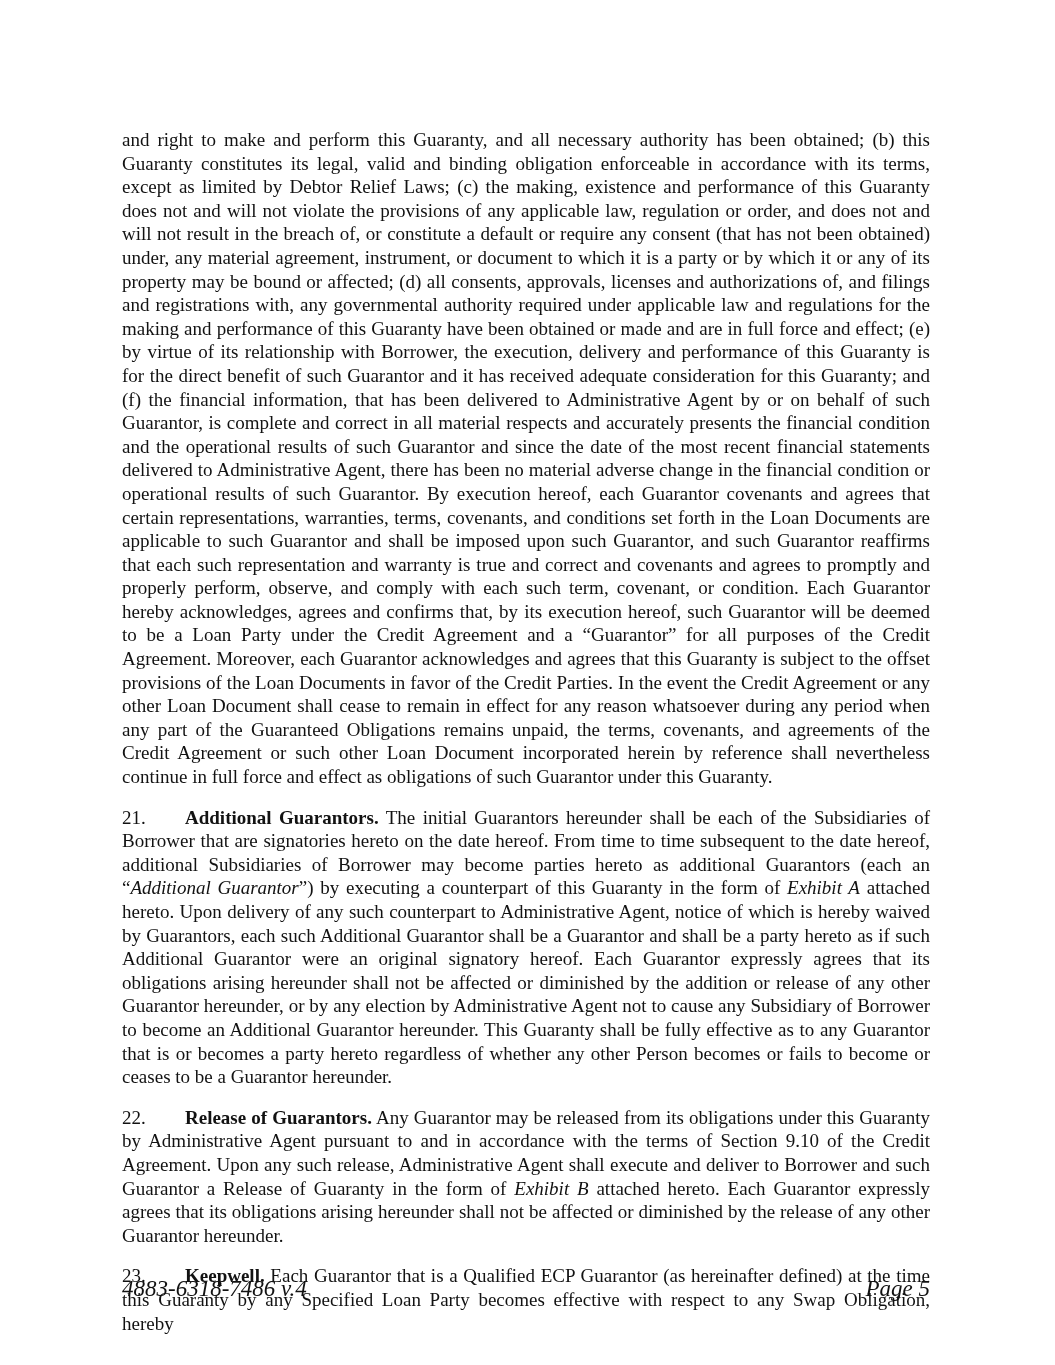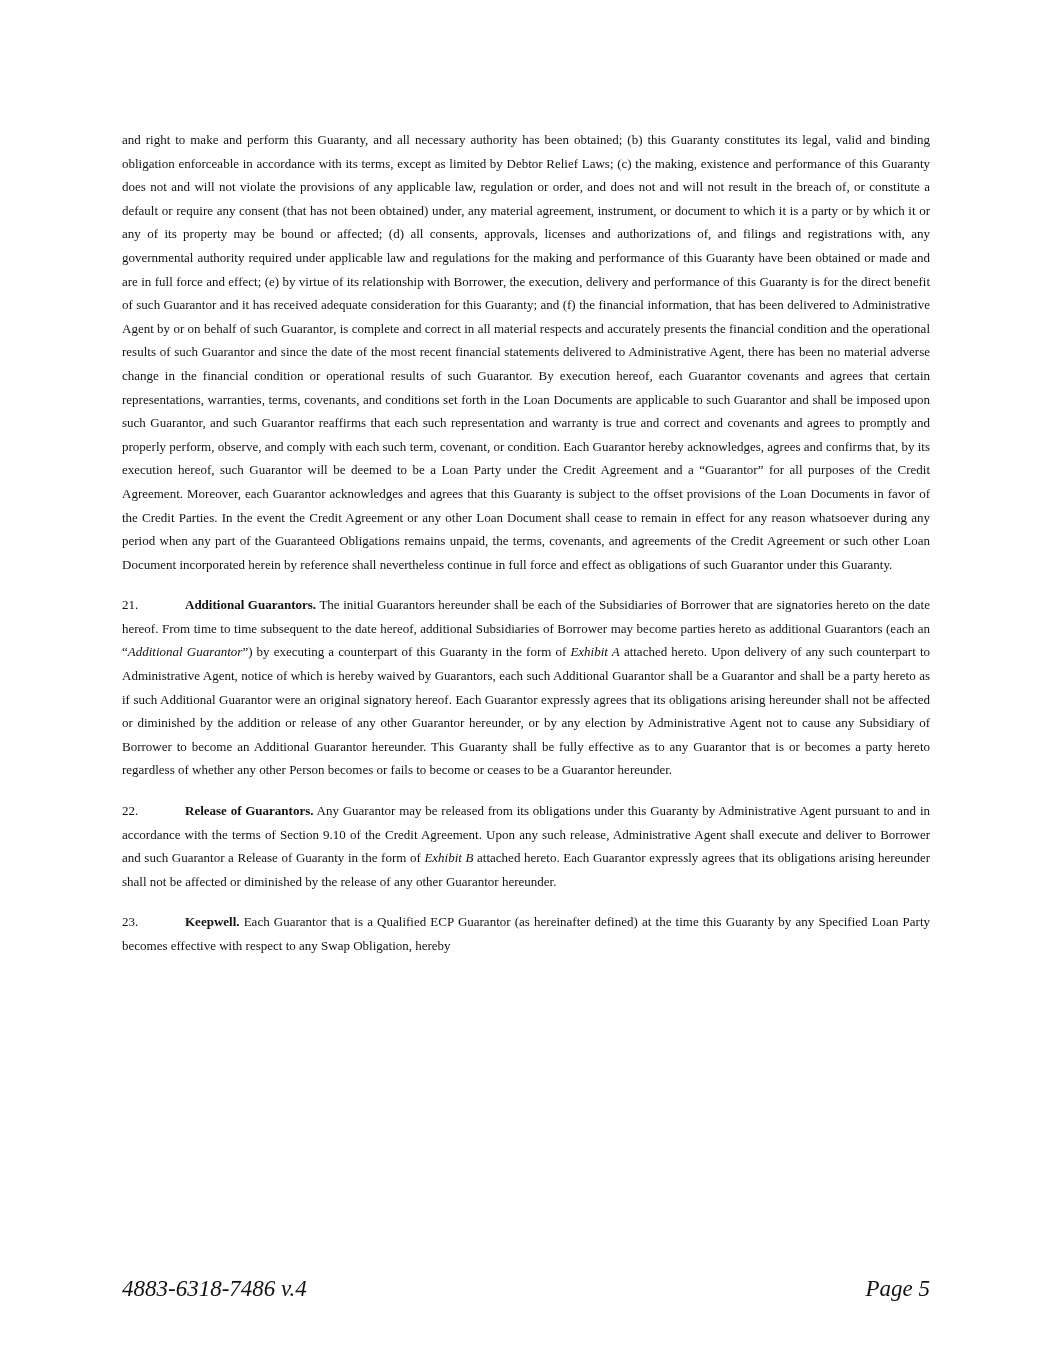--- a/index.html
+++ b/index.html
@@ -14,21 +14,21 @@
     background: #ffffff;
     overflow: hidden;
     font-family: "Liberation Serif", "DejaVu Serif", serif;
     color: #121212;
   }
   .doc-body {
     position: absolute;
     left: 122px;
     top: 128px;
     width: 808px;
-    font-size: 13px;
+    font-size: 19px;
     line-height: 23.6px;
     text-align: justify;
   }
   .para {
     margin: 0 0 17px 0;
   }
   .para:last-child {
     margin-bottom: 16px;
   }
   .pnum {

